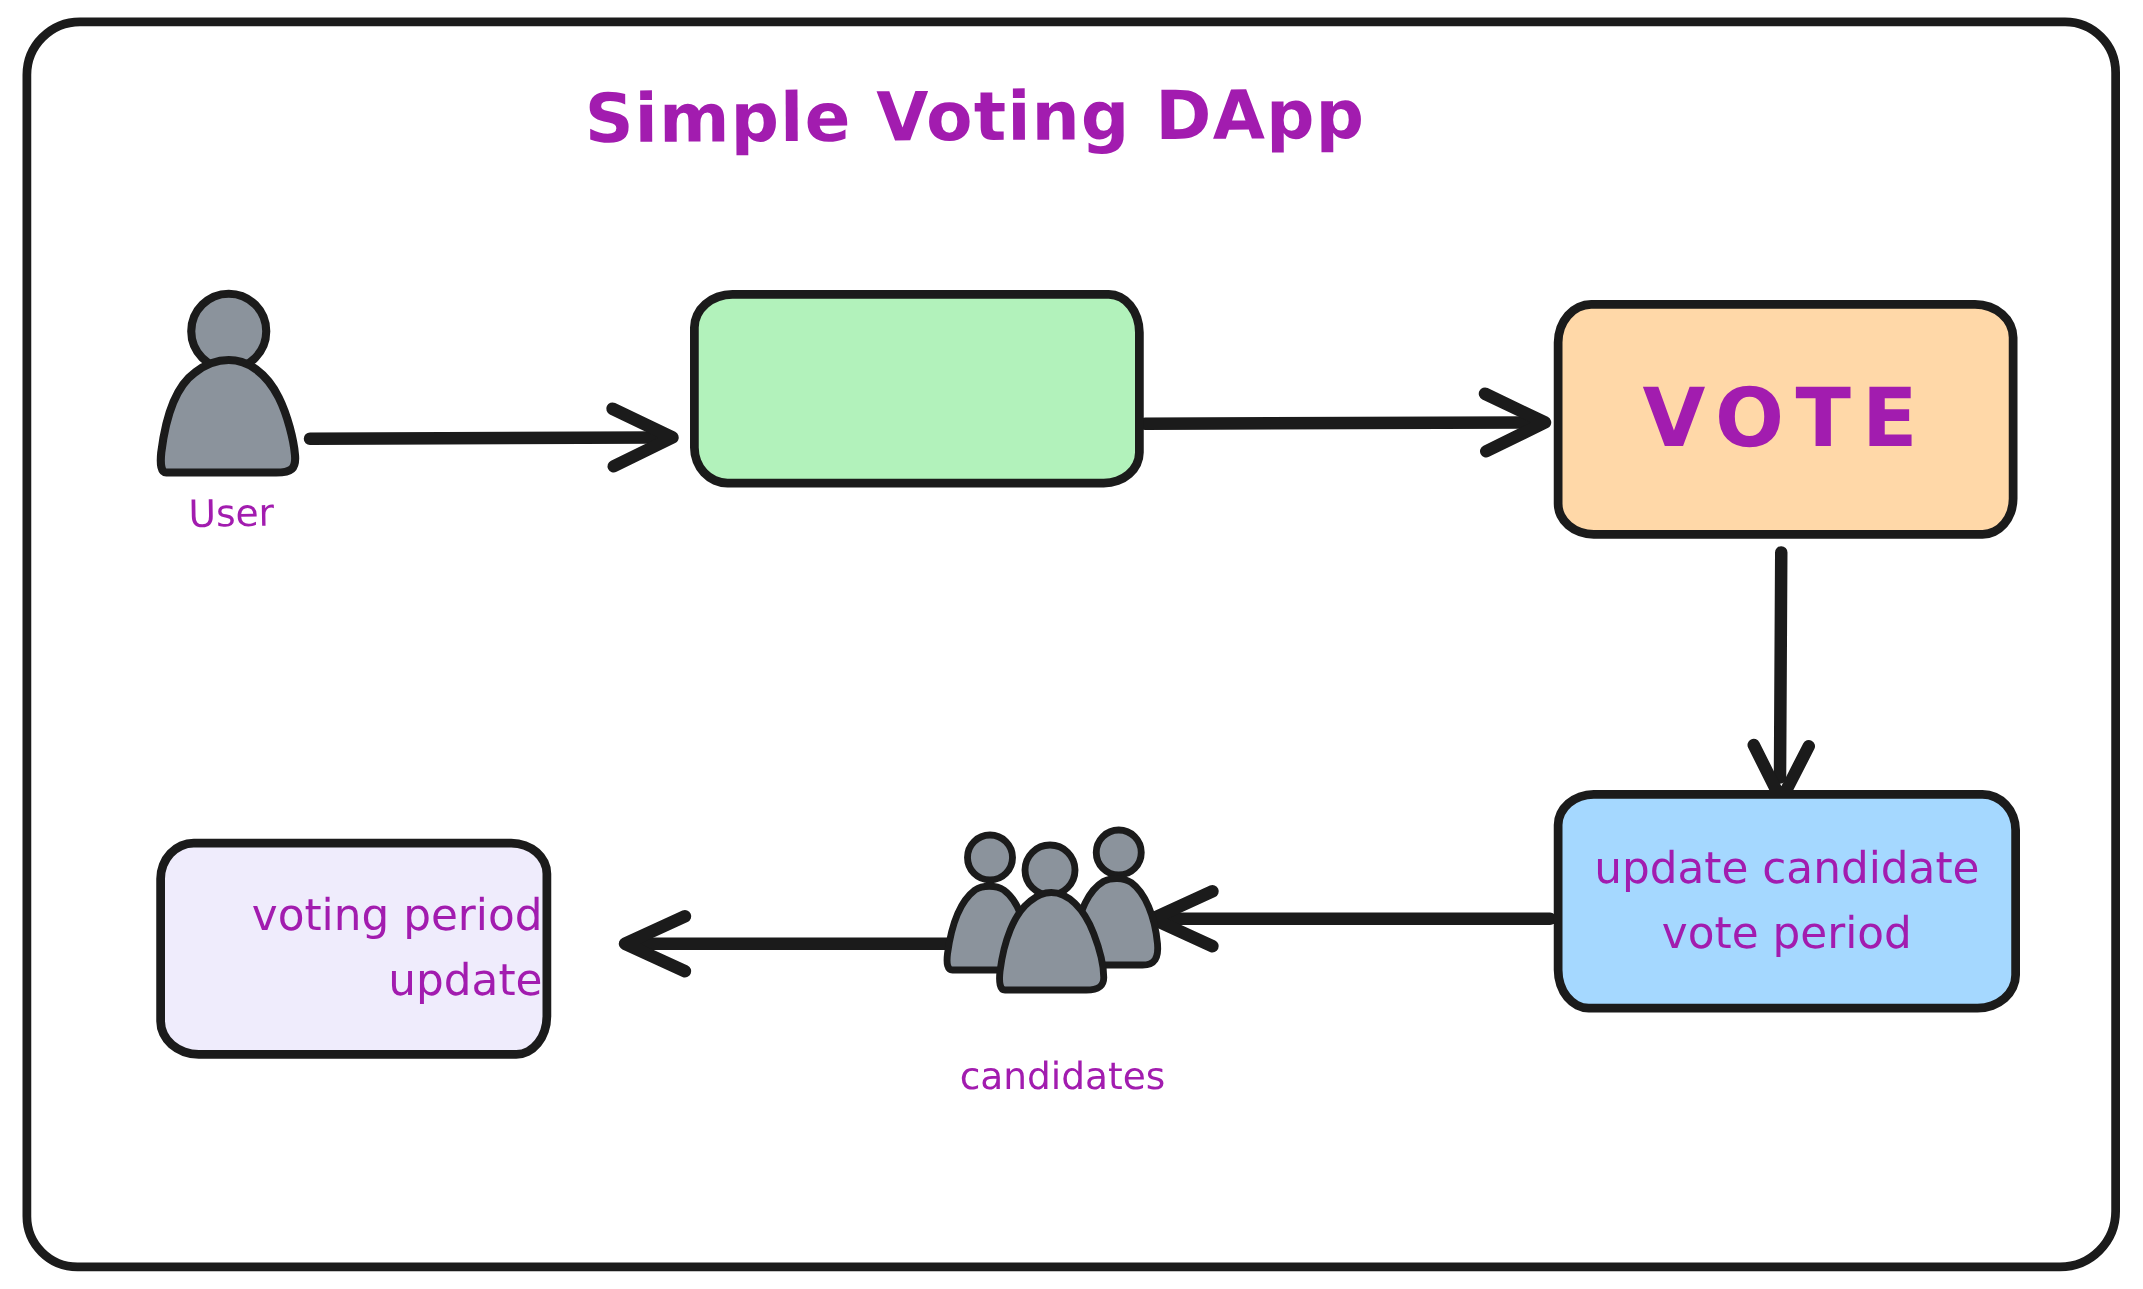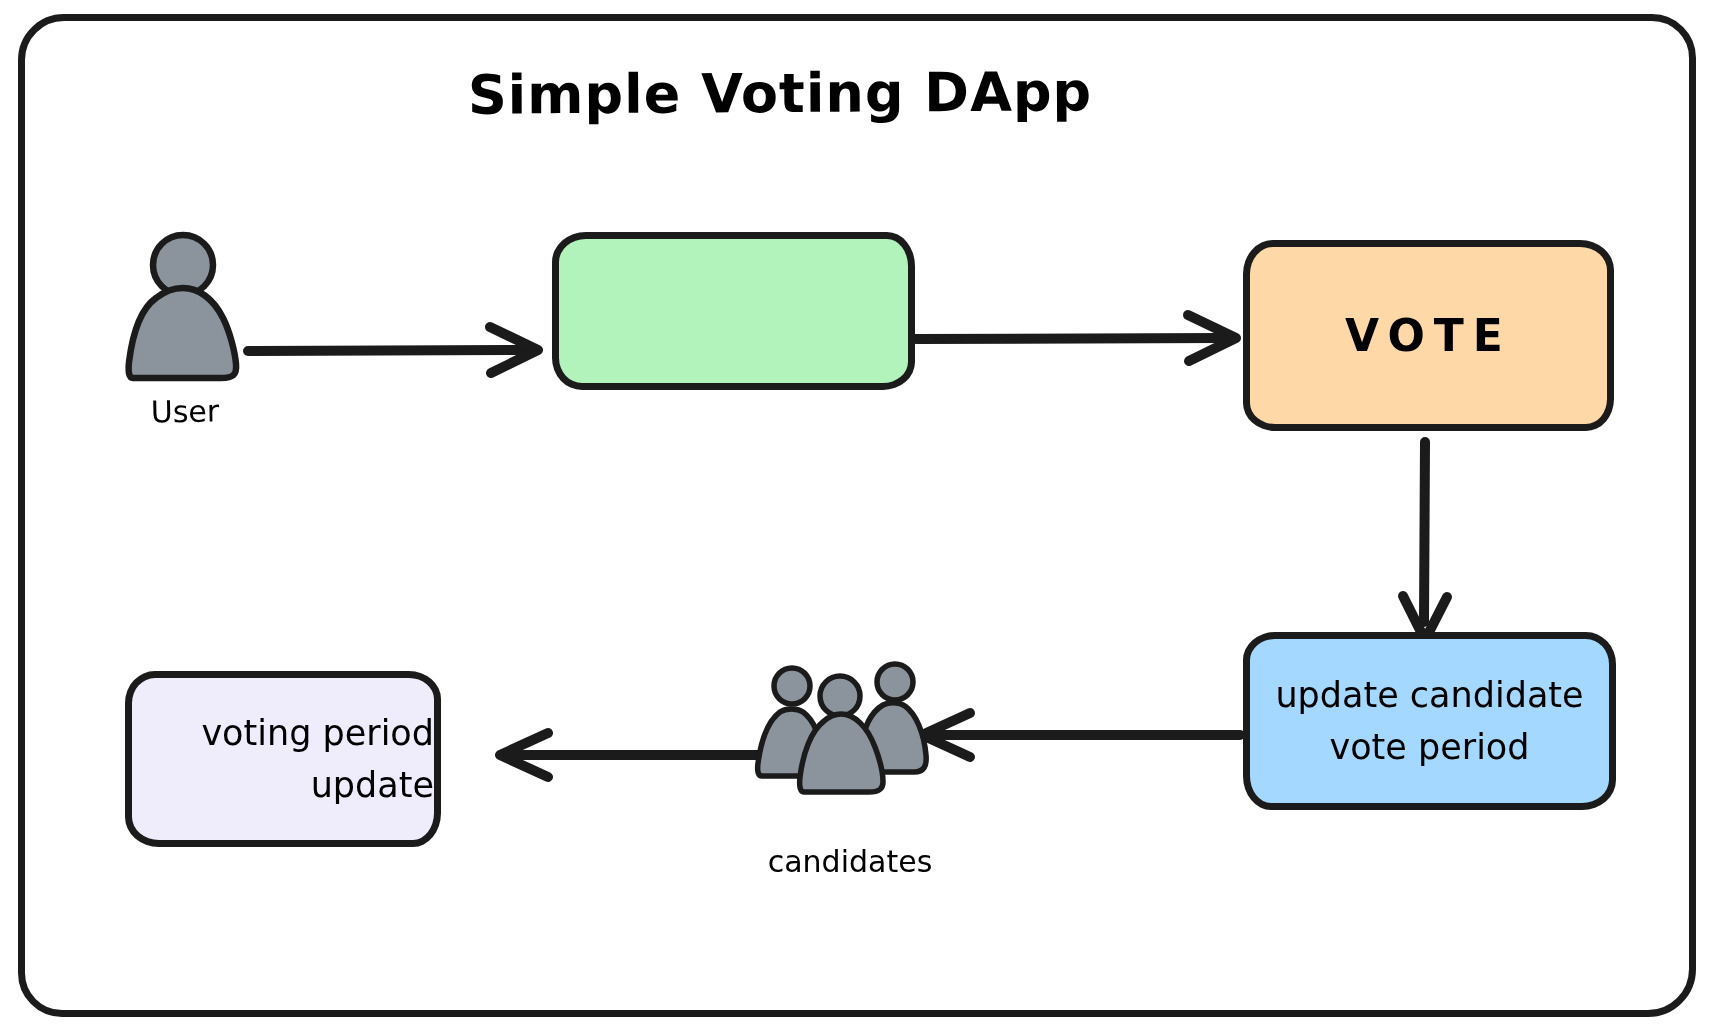--- a/index.html
+++ b/index.html
@@ -2,21 +2,21 @@
 <html><head>
 <meta charset="utf-8">
 <style>
   html, body { margin: 0; padding: 0; background: #ffffff; }
   #stage {
     position: relative;
     width: 1714px;
     height: 1031px;
     background: #ffffff;
     font-family: "DejaVu Sans", "Liberation Sans", sans-serif;
-    color: #000000;
+    color: #a21caf;
     overflow: hidden;
   }
   .frame {
     position: absolute;
     left: 18px; top: 14px; right: 18px; bottom: 14px;
     border: 7px solid #1b1b1b;
     border-radius: 46px 44px 48px 44px;
     background: #ffffff;
   }
   .title {
@@ -40,21 +40,21 @@
     line-height: 1.5;
   }
   .node .lines { width: 100%; }
   #node-candidate-index {
     left: 552px; top: 232px; width: 363px; height: 158px;
     border-radius: 34px 28px 32px 30px / 30px 34px 28px 32px;
   }
   #node-vote {
     left: 1243px; top: 240px; width: 371px; height: 191px;
     border-radius: 30px 34px 28px 32px / 34px 30px 32px 28px;
-    font-size: 44px;
+    font-size: 65px;
     font-weight: bold;
     letter-spacing: 9px;
   }
   #node-update-count {
     left: 1243px; top: 632px; width: 373px; height: 178px;
     border-radius: 32px 30px 34px 28px / 28px 32px 30px 34px;
   }
   #node-voting-period {
     left: 125px; top: 671px; width: 316px; height: 176px;
     border-radius: 30px 32px 28px 34px / 32px 28px 34px 30px;

